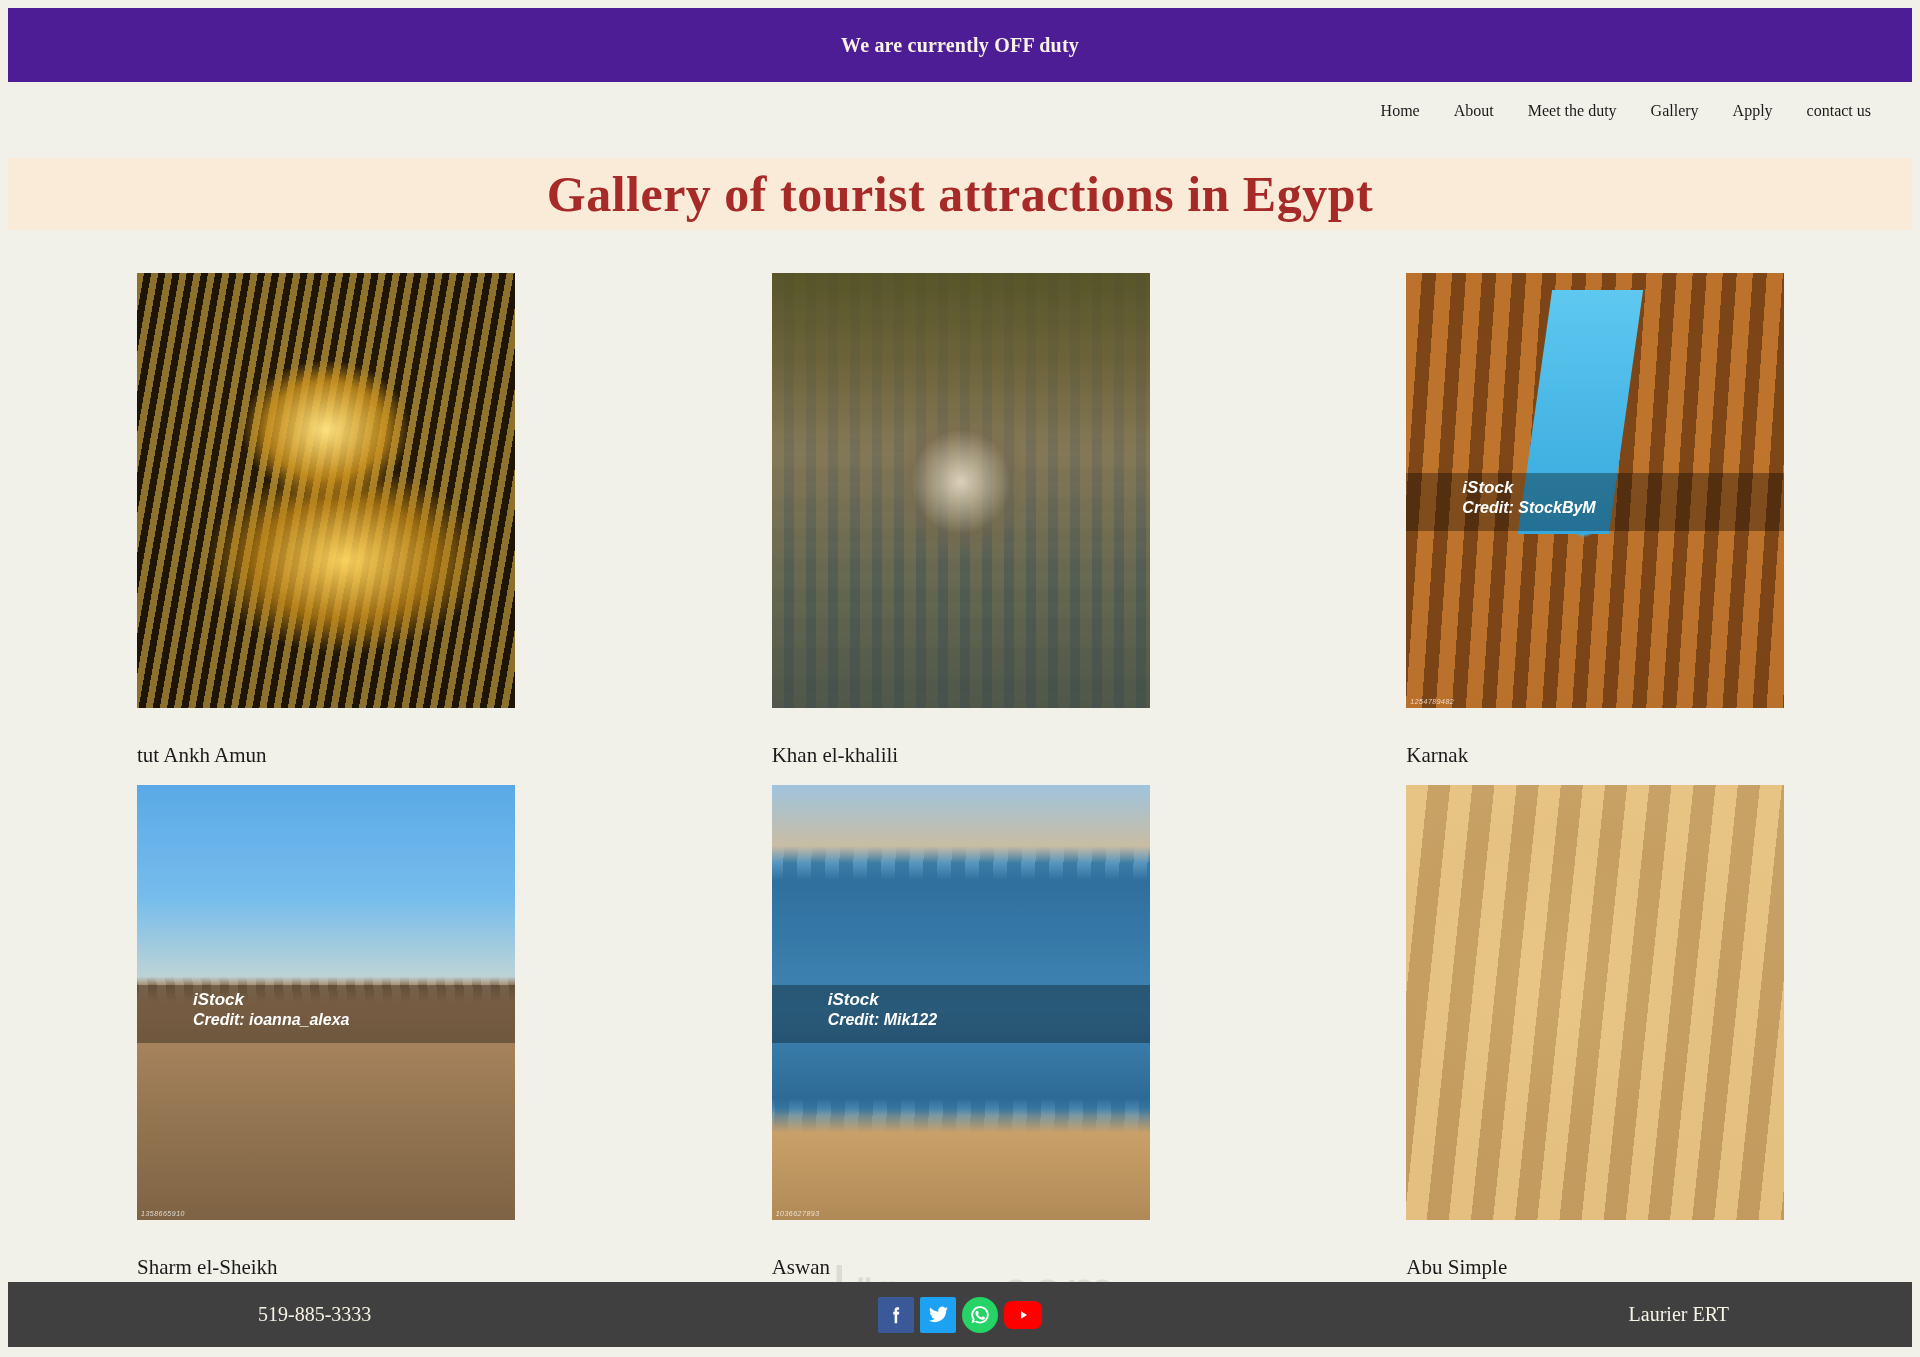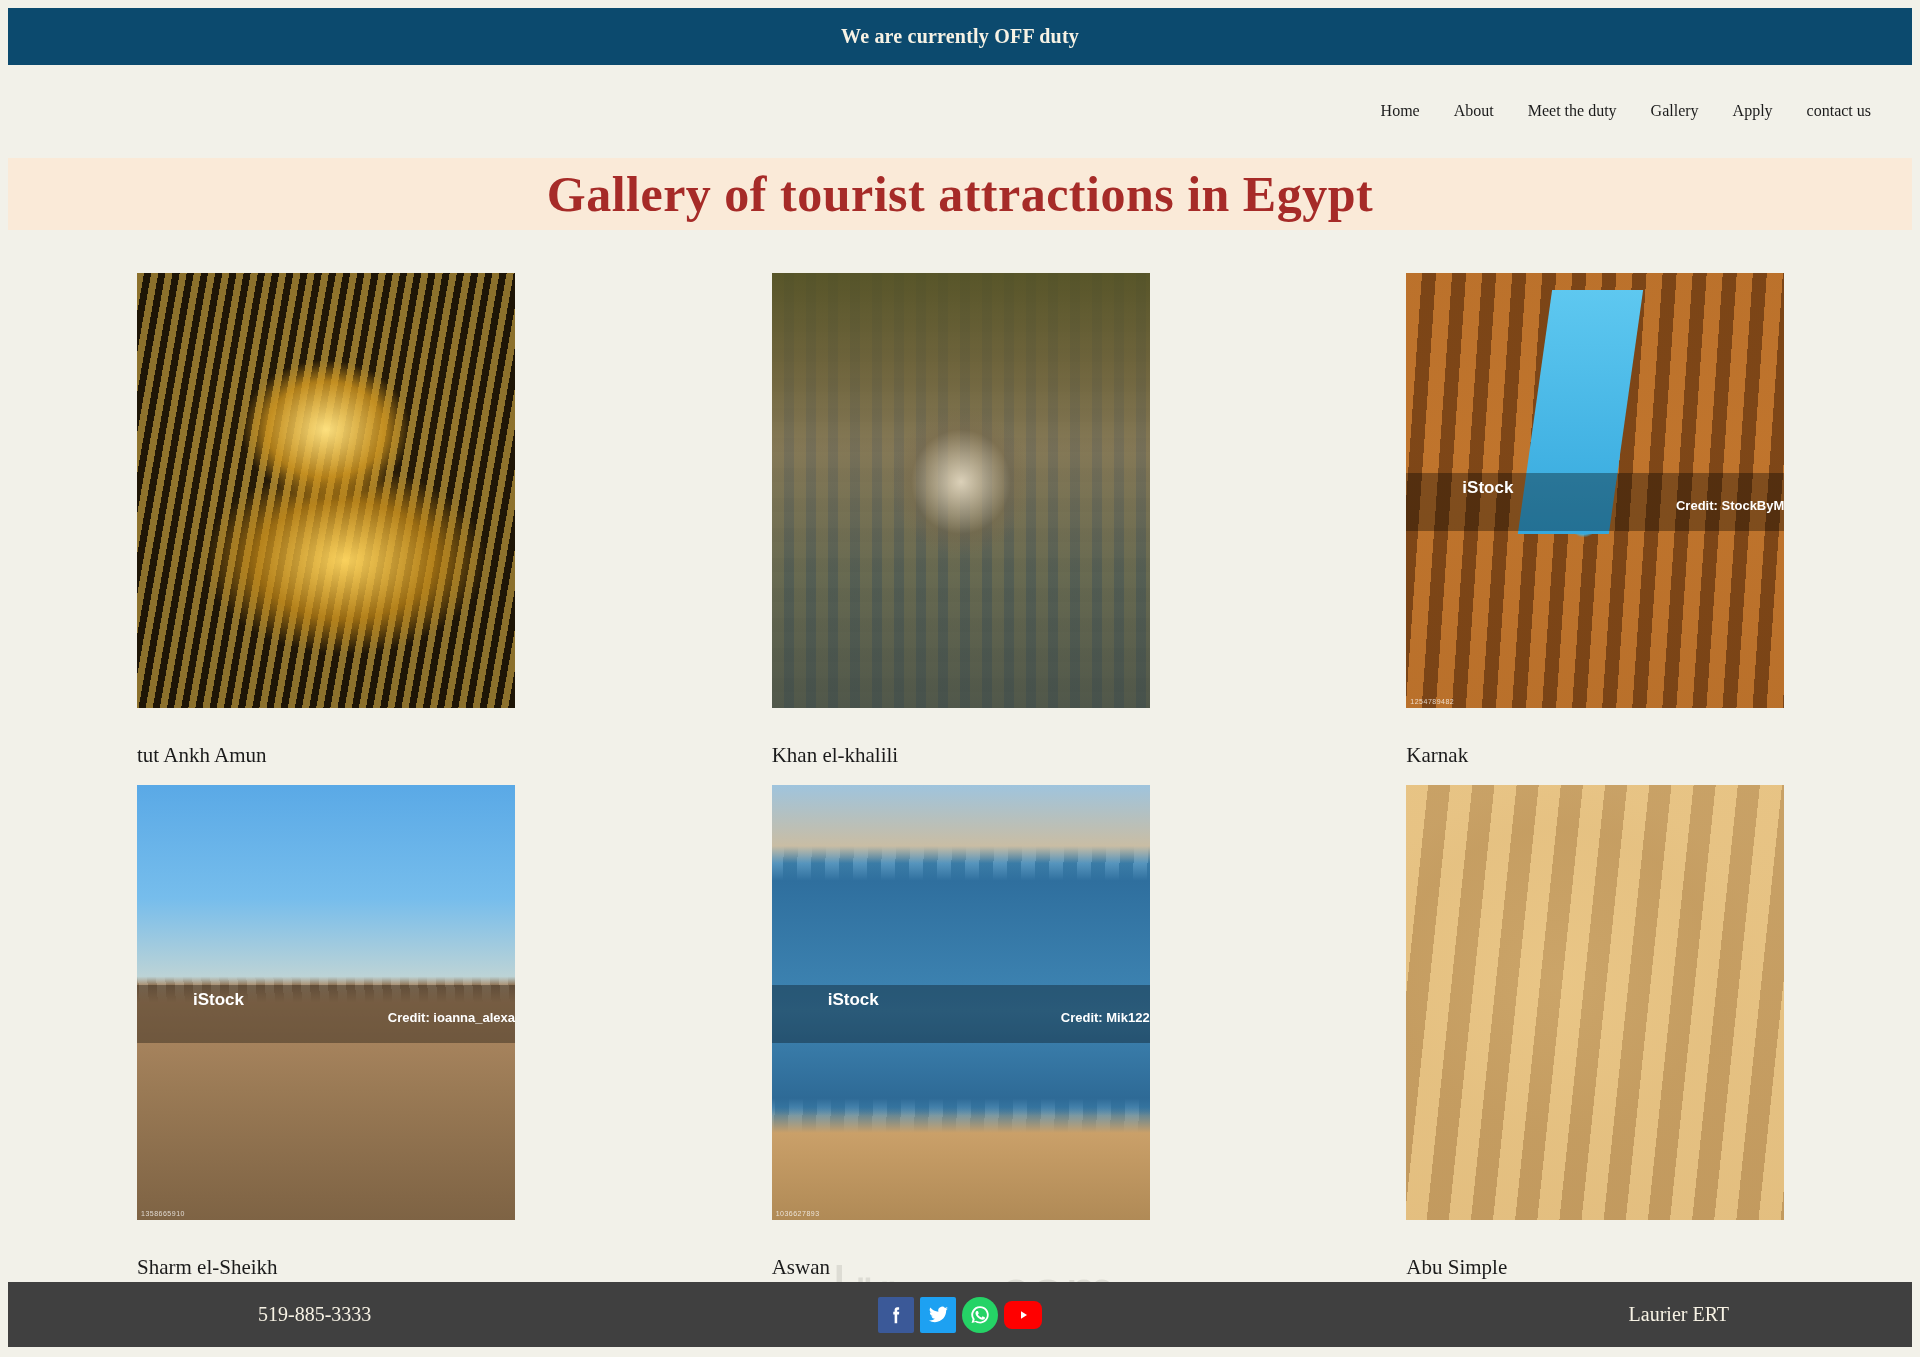--- a/index.html
+++ b/index.html
@@ -20,22 +20,22 @@
     height: 1357px;
     background: #f2f1e9;
   }
 
   
   .status-bar {
     position: absolute;
     left: 8px;
     top: 8px;
     width: 1904px;
-    height: 57px;
-    background: #0c4a6e;
+    height: 74px;
+    background: #4c1d95;
     display: flex;
     align-items: center;
     justify-content: center;
   }
   .status-bar-text {
     color: #f7f2e4;
     font-size: 20px;
     font-weight: bold;
     letter-spacing: 0.2px;
     font-family: "Liberation Serif", "DejaVu Serif", serif;
@@ -105,20 +105,21 @@
   .cell {
     position: relative;
     padding: 17px 0 0 129px;
   }
   .thumb-wrap {
     position: relative;
     width: 378px;
     height: 435px;
     overflow: hidden;
     background: #000;
+    font-style: italic;
   }
   .thumb {
     position: absolute;
     inset: 0;
     width: 100%;
     height: 100%;
   }
   .caption {
     margin-top: 35px;
     font-size: 21px;
@@ -139,25 +140,24 @@
     font-family: "Liberation Sans", "DejaVu Sans", sans-serif;
     pointer-events: none;
   }
   .istock-wm .wm-brand {
     font-size: 17px;
     font-weight: bold;
     display: block;
     line-height: 1.05;
   }
   .istock-wm .wm-credit {
-    font-size: 13px;
+    font-size: 16px;
     font-weight: bold;
     display: block;
     line-height: 1.4;
-    text-align: right;
   }
   .wm-corner {
     position: absolute;
     left: 4px;
     bottom: 3px;
     font-size: 7px;
     color: rgba(255,255,255,0.75);
     font-family: "Liberation Sans", "DejaVu Sans", sans-serif;
     letter-spacing: 0.5px;
     pointer-events: none;

